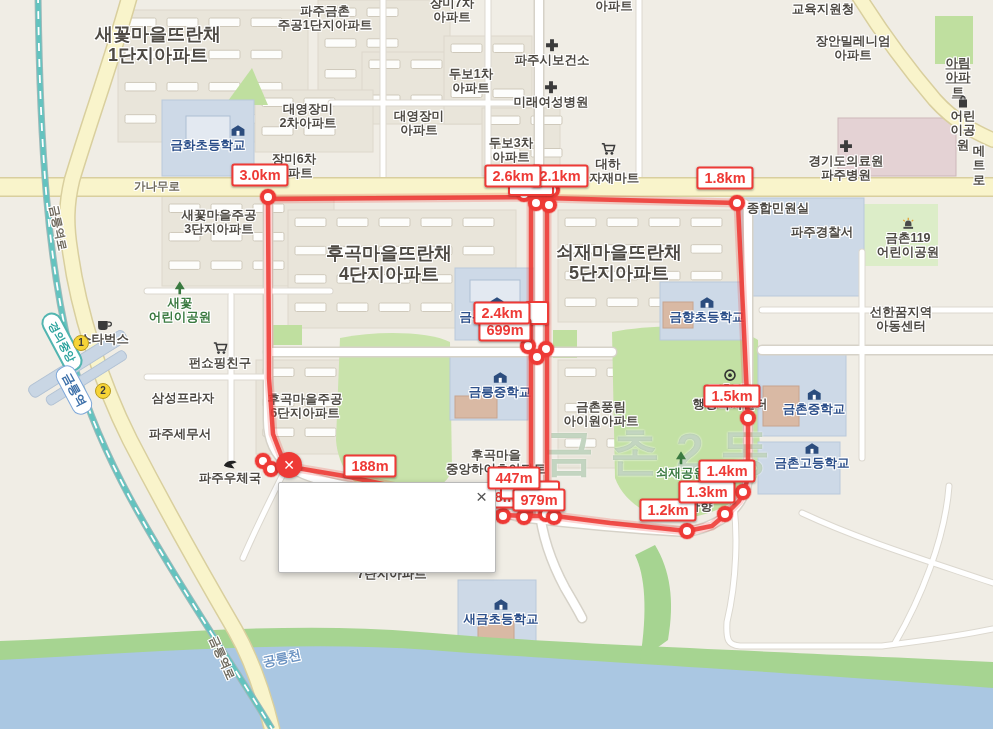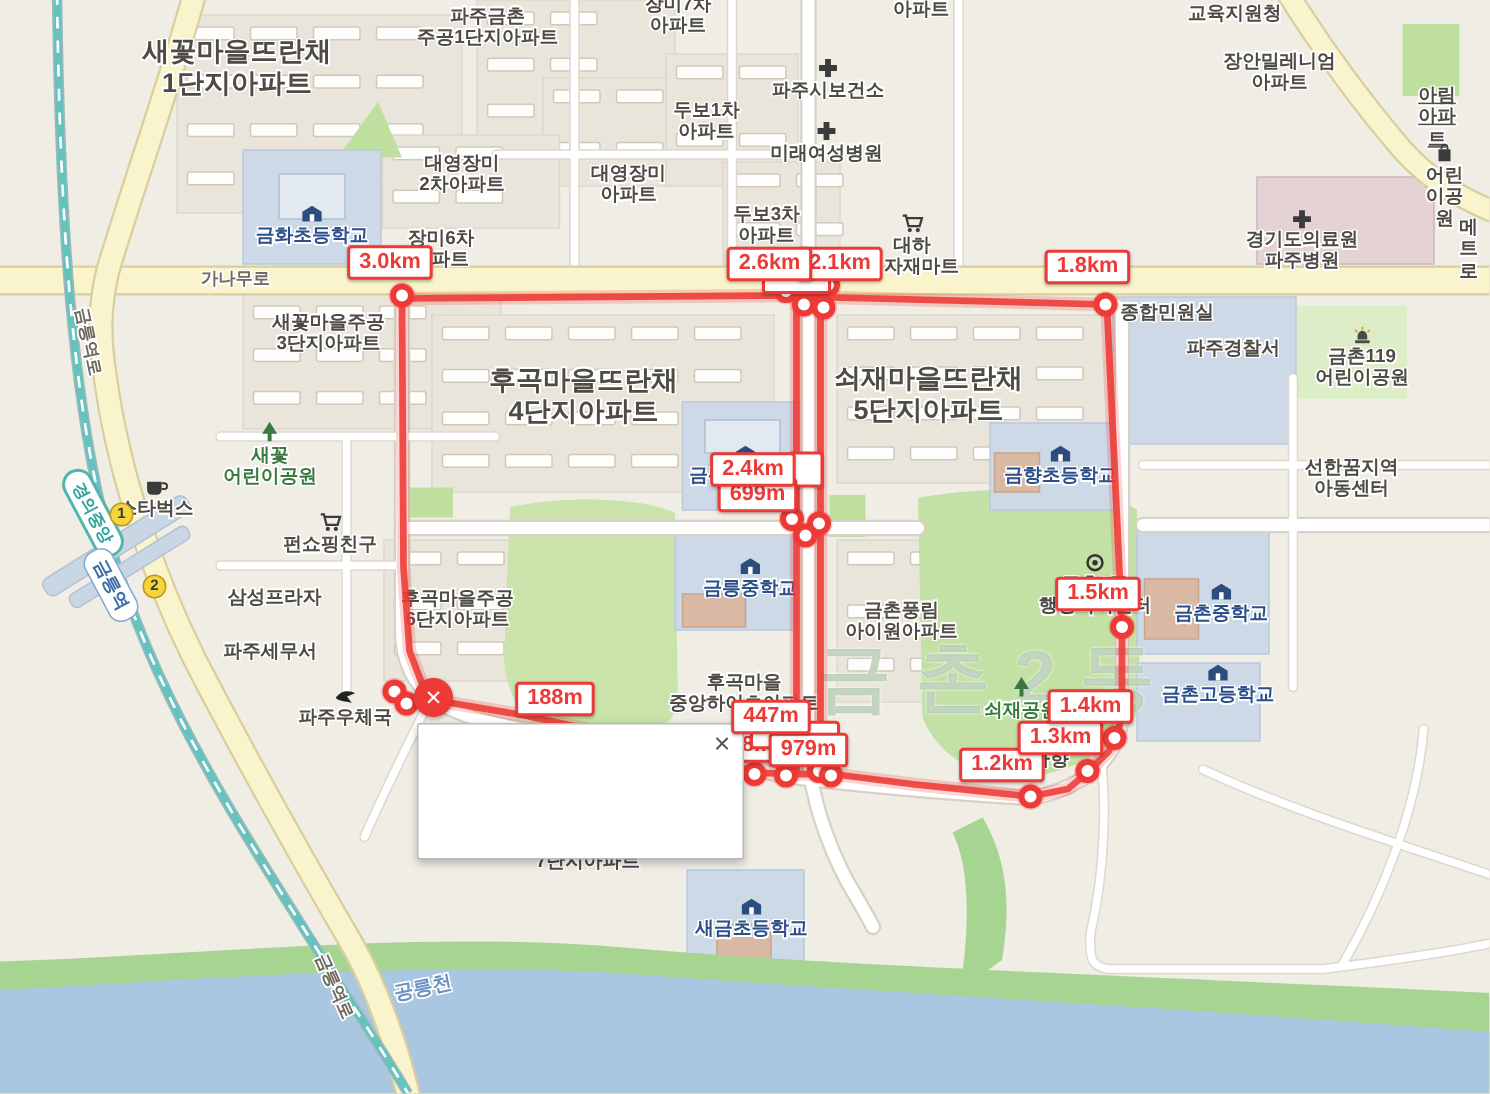--- a/index.html
+++ b/index.html
@@ -314,36 +314,36 @@
       <div class="map-label" style="left: 511px; top: 150px;"><span>두보3차
 아파트</span></div>
       <div class="map-label" style="left: 608px; top: 164px;"><span class="mi"><svg width="15" height="13" viewBox="0 0 14 12">
             <path d="M1 1 h2 l1.6 6.5 h6.9 l1.5 -5 h-9.5" fill="none" stroke="#3b3b3b" stroke-width="1.4"></path>
             <circle cx="5.4" cy="10" r="1.3" fill="#3b3b3b"></circle>
             <circle cx="10.4" cy="10" r="1.3" fill="#3b3b3b"></circle>
           </svg></span><span>대하
 식자재마트</span></div>
       <div class="map-label" style="left: 294px; top: 166px;"><span>장미6차
 아파트</span></div>
-      <div class="map-label school" style="left: 208px; top: 150px;"><span class="mi"><svg width="15" height="13" viewBox="0 0 14 12">
+      <div class="map-label school" style="left: 208px; top: 138px; text-align: right;"><span class="mi"><svg width="15" height="13" viewBox="0 0 14 12">
             <path d="M1 5 L7 1.2 L13 5 L13 11 L1 11 Z" fill="#2c4d7e"></path>
             <rect x="5.6" y="6.5" width="2.8" height="4.5" fill="#fff"></rect>
           </svg></span><span>금화초등학교</span></div>
       <div class="map-label road" style="left: 157px; top: 187px;"><span>가나무로</span></div>
       <div class="map-label" style="left: 183px; top: 222px; margin-left: 36px;"><span>새꽃마을주공
 3단지아파트</span></div>
       <div class="map-label" style="left: 823px; top: 9px;"><span>교육지원청</span></div>
       <div class="map-label" style="left: 853px; top: 48px;"><span>장안밀레니엄
 아파트</span></div>
       <div class="map-label" style="left: 958px; top: 78px; text-decoration: underline;"><span>아림아파트</span></div>
       <div class="map-label" style="left: 963px; top: 124px;"><span class="mi"><svg width="12" height="13" viewBox="0 0 12 13">
             <path d="M2 4 h8 v8 h-8 z" fill="#3b3b3b"></path>
             <path d="M4 4 V3 a2 2 0 0 1 4 0 v1" fill="none" stroke="#3b3b3b" stroke-width="1.2"></path>
           </svg></span><span>어린이공원</span></div>
-      <div class="map-label" style="left: 868px; top: 161px; font-family: Liberation Mono, monospace;"><span class="mi"><svg width="13" height="13" viewBox="0 0 12 12">
+      <div class="map-label" style="left: 846px; top: 161px;"><span class="mi"><svg width="13" height="13" viewBox="0 0 12 12">
             <path d="M4.2 .5 h3.6 v3.7 h3.7 v3.6 h-3.7 v3.7 h-3.6 v-3.7 h-3.7 v-3.6 h3.7 z" fill="#3b3b3b"></path>
           </svg></span><span>경기도의료원
 파주병원</span></div>
       <div class="map-label" style="left: 979px; top: 166px;"><span>메트로</span></div>
       <div class="map-label" style="left: 778px; top: 208px;"><span>종합민원실</span></div>
       <div class="map-label" style="left: 822px; top: 232px;"><span>파주경찰서</span></div>
       <div class="map-label" style="left: 908px; top: 238px;"><span class="mi"><svg width="15" height="13" viewBox="0 0 14 12">
             <path d="M4 7 a3 3.4 0 0 1 6 0 v2 h-6 z" fill="#4a4a4a"></path>
             <rect x="2.5" y="9.5" width="9" height="1.8" fill="#4a4a4a"></rect>
             <path d="M7 1 v2 M2.4 3 l1.4 1.4 M11.6 3 l-1.4 1.4" stroke="#e2a23a" stroke-width="1.2" fill="none"></path>

